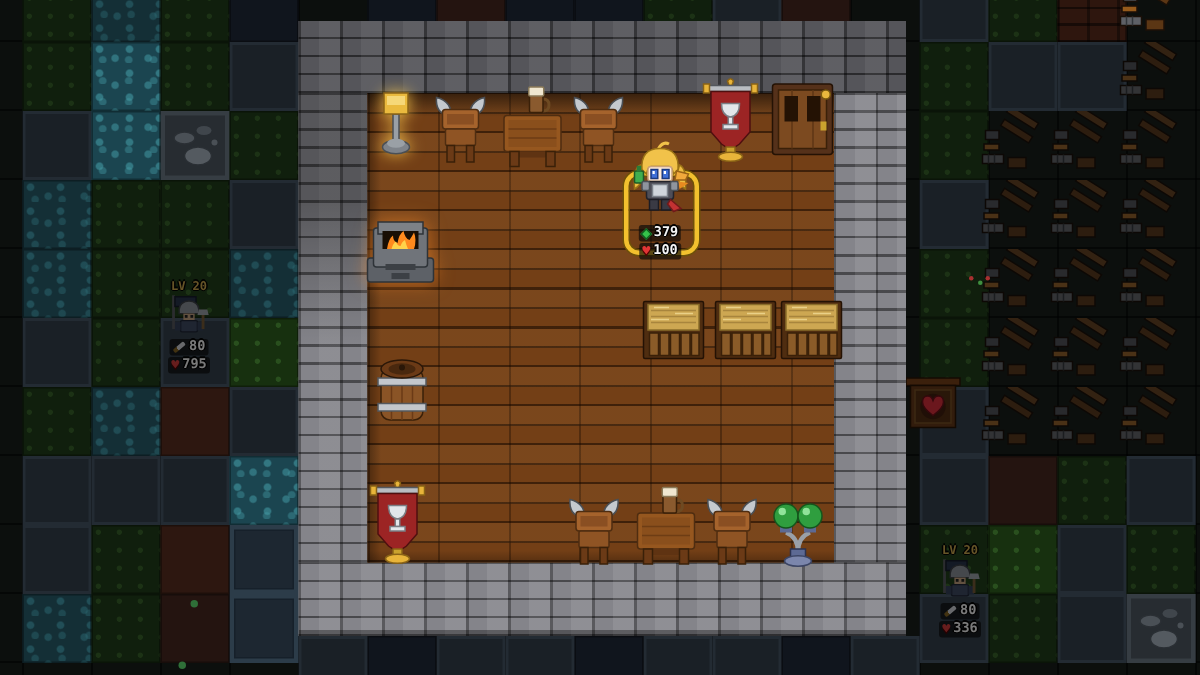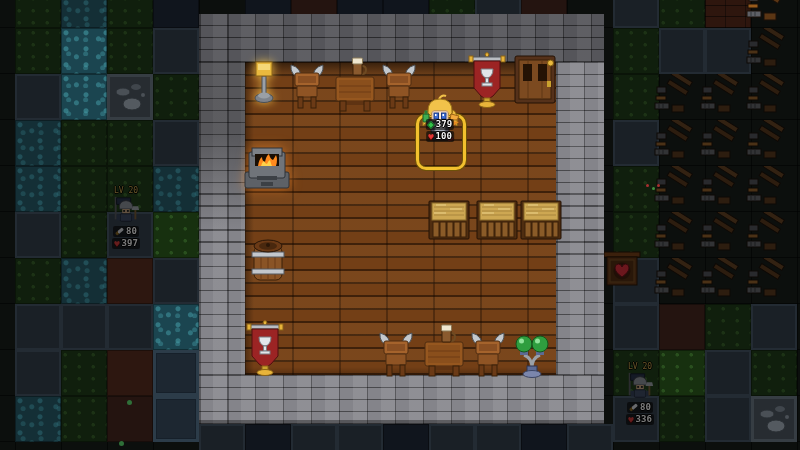--- a/index.html
+++ b/index.html
@@ -104,30 +104,31 @@
     border:3px solid #f2c12e;border-radius:10px;
     box-shadow:0 0 0 1px #6e5208, inset 0 0 0 1px #6e5208;
   }
   #player-sprite{position:absolute;left:6px;top:2px;width:40px;height:50px;}
   .srow{
     position:absolute;left:50%;transform:translateX(-50%);
     display:inline-flex;align-items:center;gap:2px;white-space:nowrap;
     background:rgba(8,8,8,.66);padding:0 2px;border-radius:2px;
     font-family:"DejaVu Sans Mono", monospace;font-size:9px;font-weight:bold;color:#f4f4f4;line-height:11px;
     text-shadow:-1px 0 0 #000,1px 0 0 #000,0 -1px 0 #000,0 1px 0 #000;
+    margin-top:31px;
   }
   #player .srow1{top:27px;} #player .srow2{top:39px;}
   .ic{display:inline-block;}
   .ic-gem{width:6px;height:6px;background:#35c24a;box-shadow:inset 0 0 0 1px #0f5c1f;transform:rotate(45deg) scale(.95);}
   .ic-heart{color:#e23535;font-size:9px;line-height:8px;text-shadow:0 1px 0 #500;}
   .ic-sword{width:9px;height:3px;background:linear-gradient(90deg,#8a6316 0 3px,#cfd3d8 3px);transform:rotate(-40deg);border-radius:1px;}
 
   
   .enemy{position:absolute;width:56px;height:68px;filter:brightness(.5) saturate(.85);display:flex;flex-direction:column;align-items:center;}
-  .enemy .lv{font-family:"DejaVu Sans Mono", monospace;font-size:8px;font-weight:normal;color:#d2a73e;
+  .enemy .lv{font-family:"DejaVu Sans Mono", monospace;font-size:8px;font-weight:bold;color:#d2a73e;
     text-shadow:-1px 0 0 #000,1px 0 0 #000,0 -1px 0 #000,0 1px 0 #000;line-height:9px;}
   .enemy svg{width:30px;height:30px;}
   .enemy .srow{position:static;transform:none;margin-top:1px;}
   #enemy-1{left:98px;top:186px;} #enemy-2{left:612px;top:362px;}
 
   #heart-sign{position:absolute;left:602px;top:248px;width:40px;height:44px;z-index:3;filter:brightness(.55);}
   #heart-sign svg{width:100%;height:100%;}
 </style>
 </head>
 <body>
@@ -434,21 +435,21 @@
           <rect x="21" y="21" width="4" height="6" fill="#32405c"></rect>
         <rect x="24" y="13" width="2" height="13" fill="#7a5a2e"></rect>
           <path d="M22 12 h6 l1 4 h-8 Z" fill="#9aa0a8"></path>
       </svg>
       <div class="srow">
           <span class="ic ic-sword"></span>
           <span>80</span>
         </div>
       <div class="srow">
           <span class="ic ic-heart">♥</span>
-          <span>397</span>
+          <span>795</span>
         </div>
     </div>
     <div class="enemy" id="enemy-2">
       <div class="lv">LV 20</div>
       <svg viewBox="0 0 30 32">
         <rect x="3" y="2" width="2" height="24" fill="#55585e"></rect>
           <path d="M5 3 h15 v7 h-15 Z" fill="#27344e" stroke="#121a2a"></path>
         <path d="M8 12 a7 6 0 0 1 14 0 v3 h-14 Z" fill="#8a9099" stroke="#3c4147"></path>
         <rect x="11" y="15" width="8" height="5" fill="#caa27a"></rect>
           <rect x="12" y="16" width="2" height="2" fill="#222"></rect>

